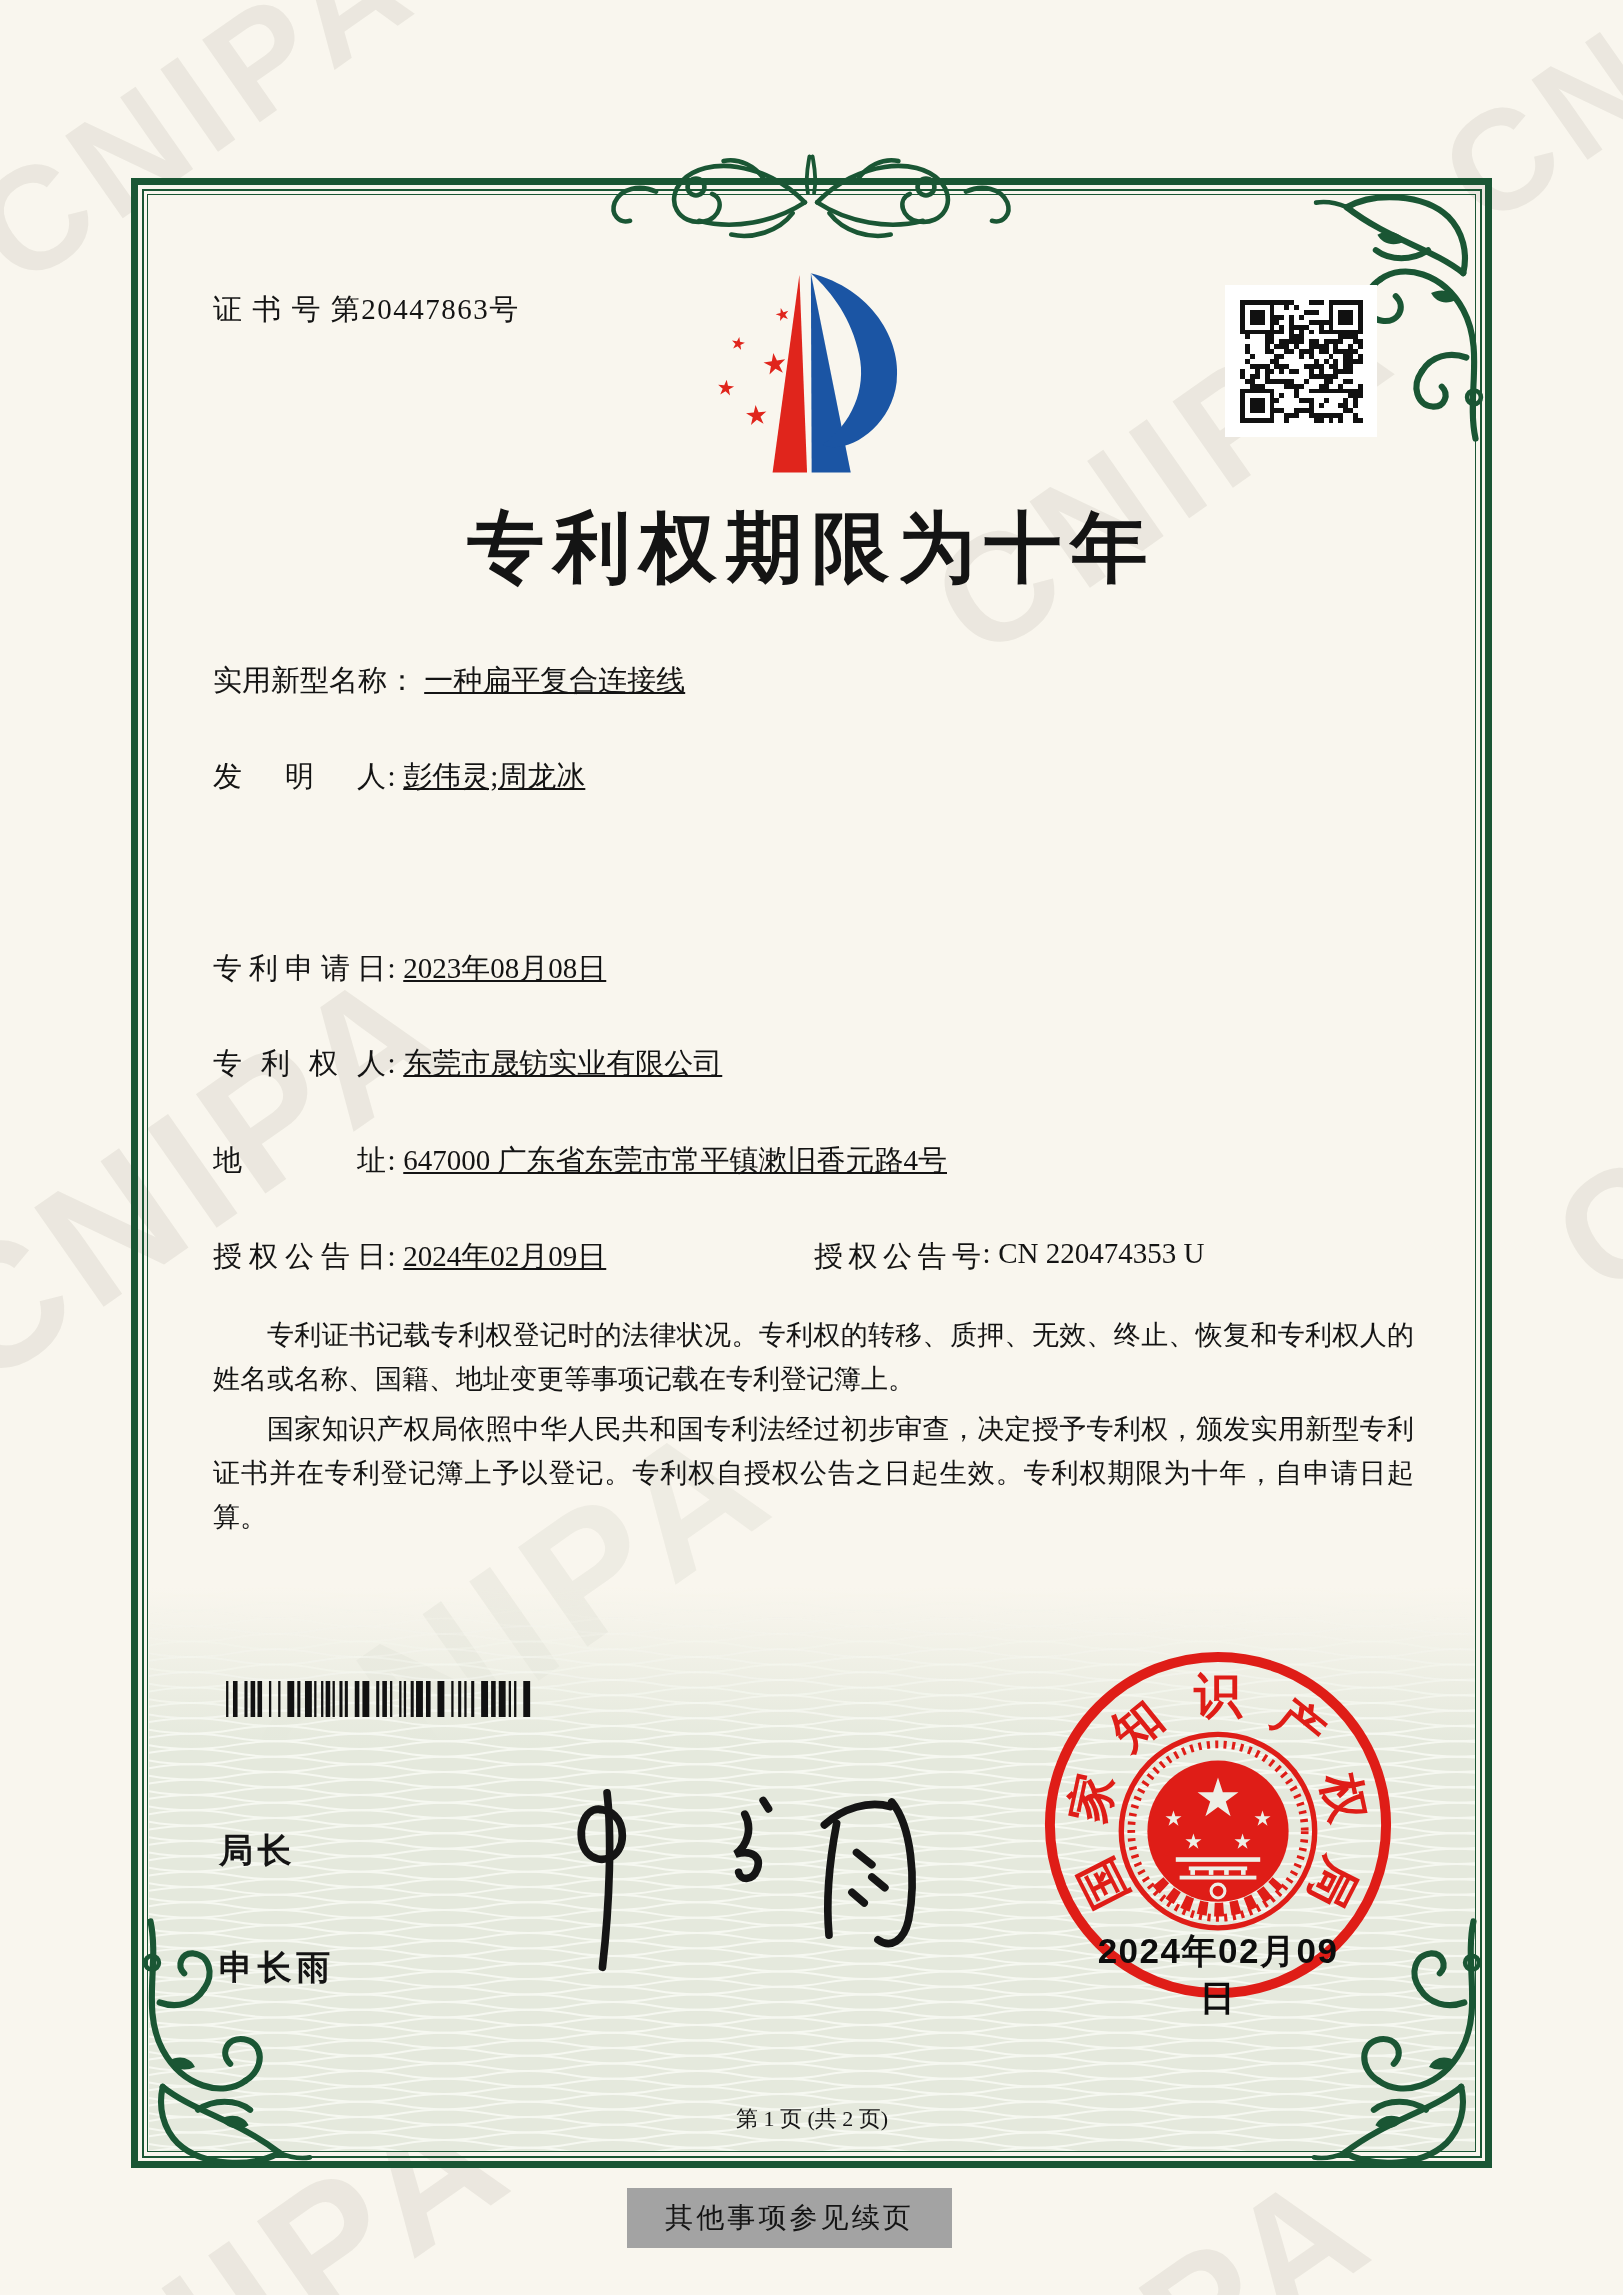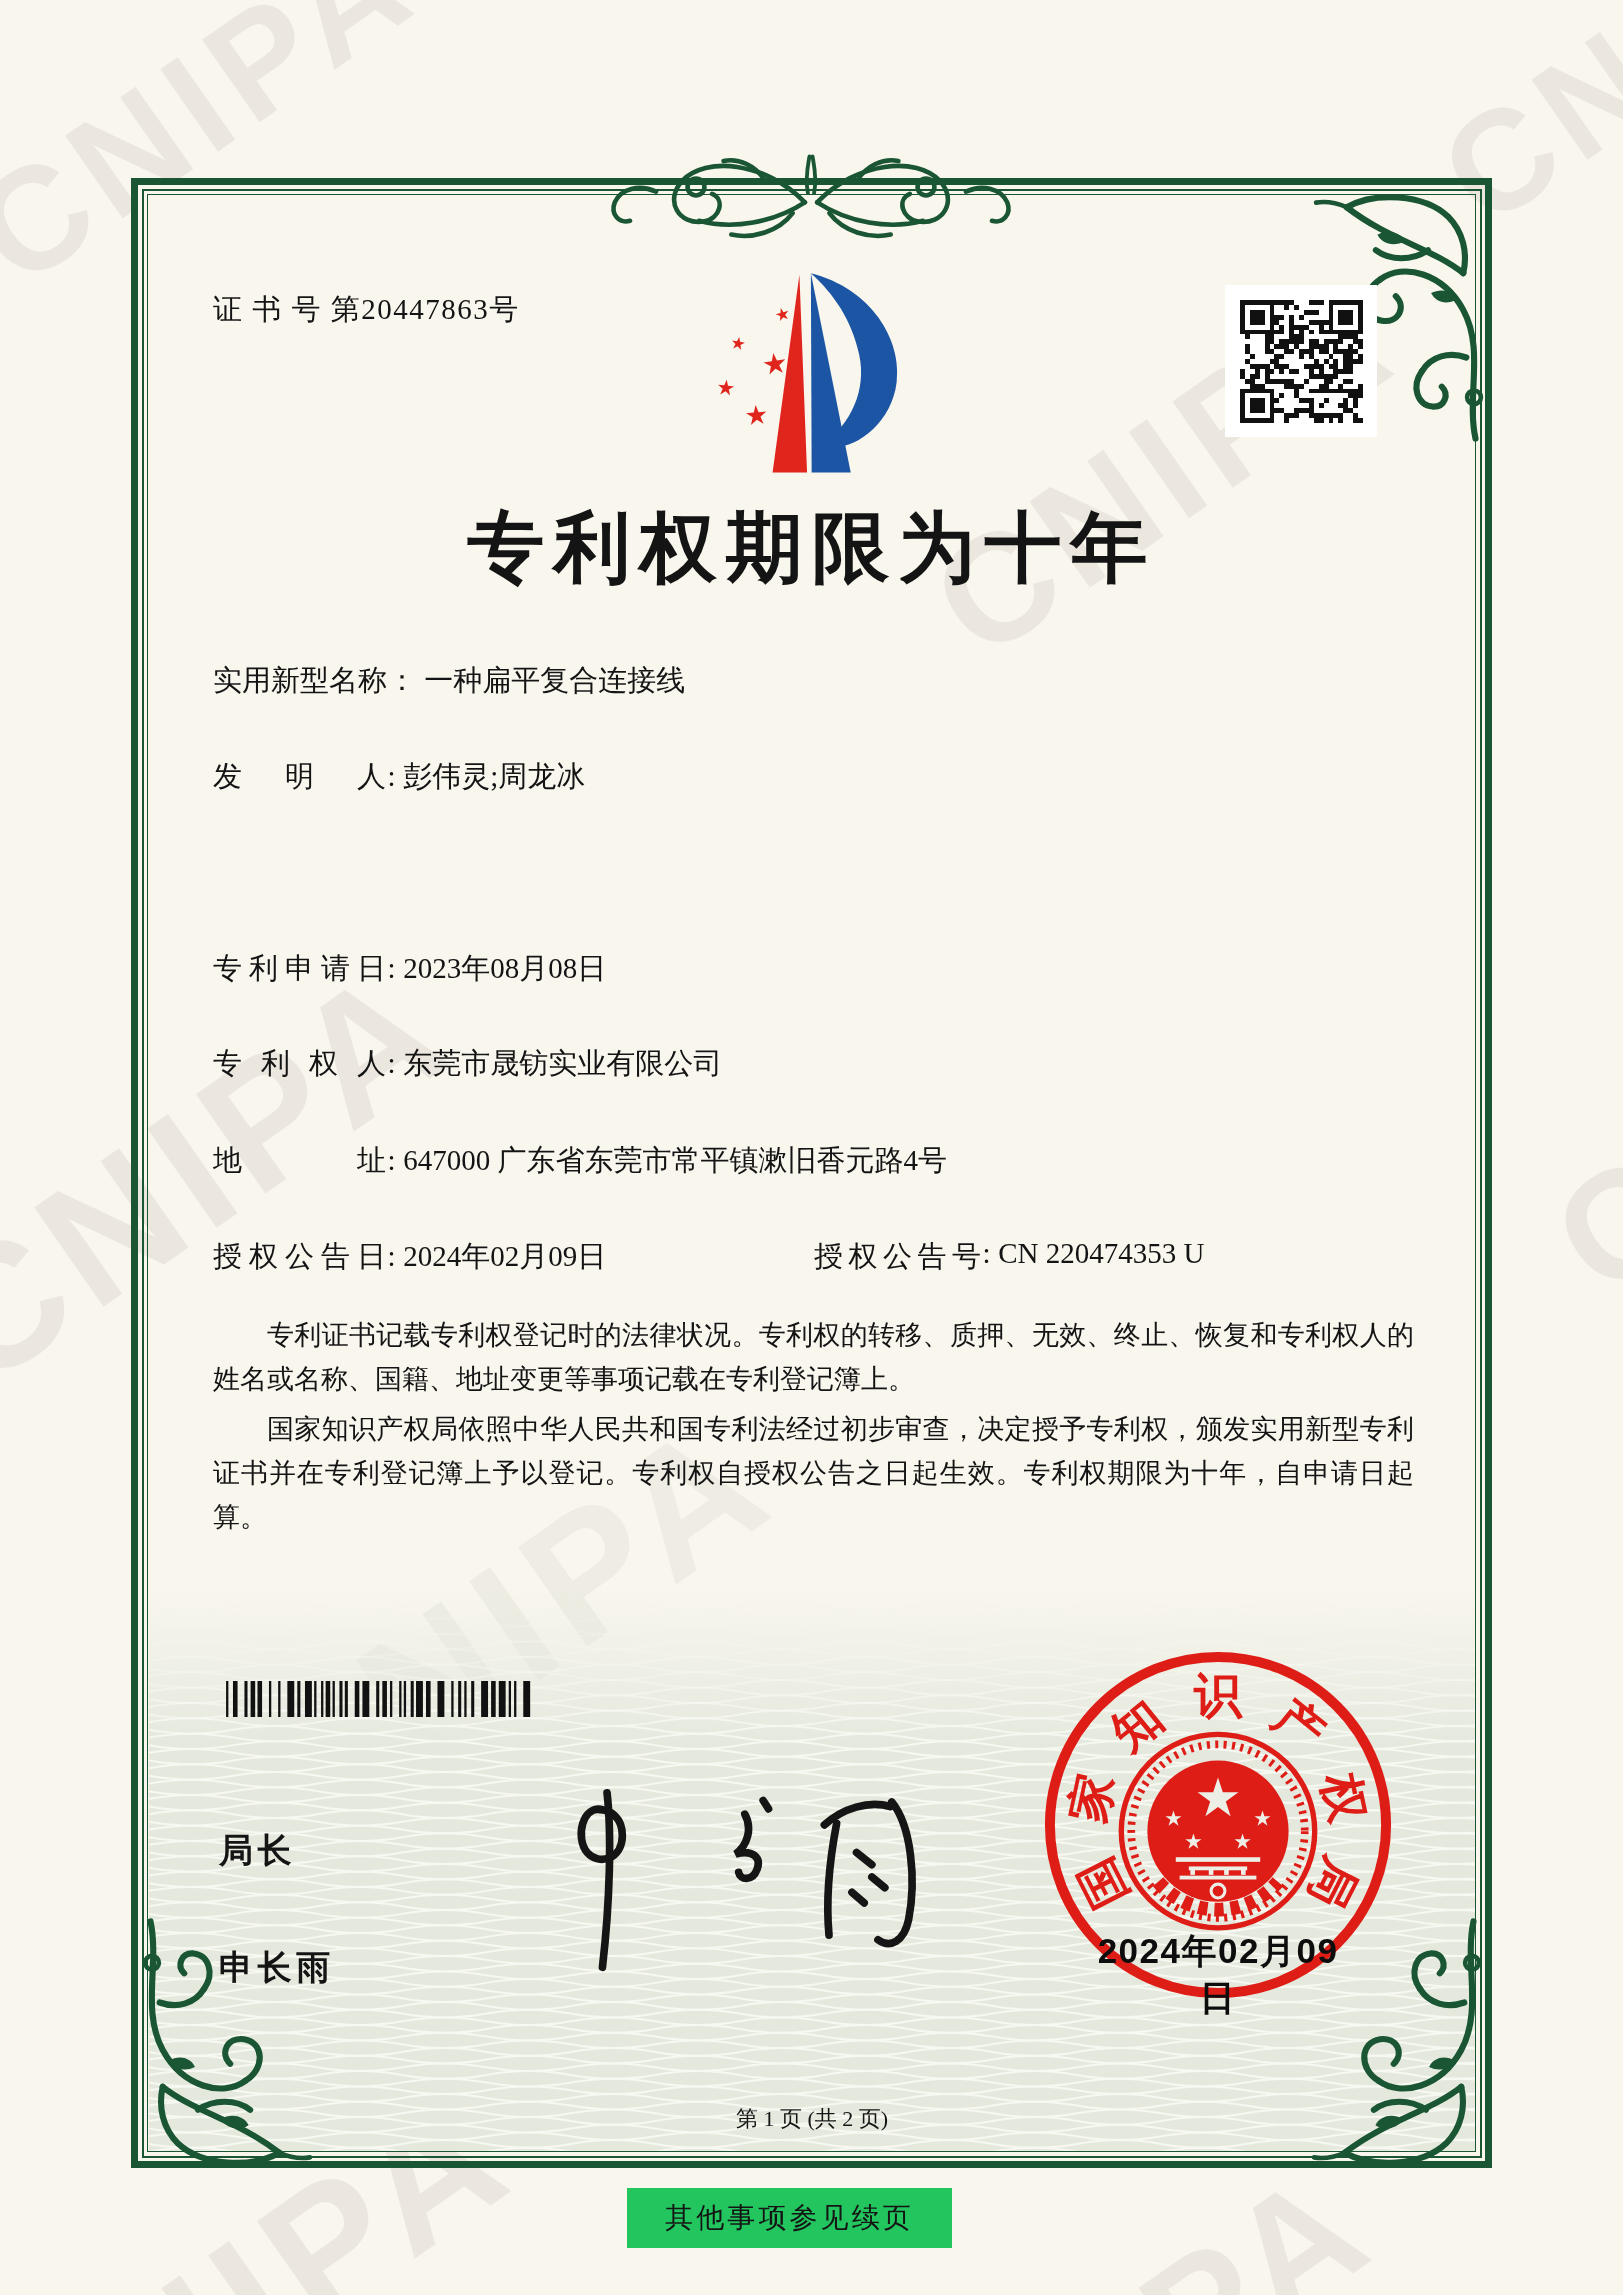--- a/index.html
+++ b/index.html
@@ -15,21 +15,21 @@
   .f3{left:147px;top:194px;width:1327px;height:1956px;border-width:1.5px;}
   .orn{position:absolute;z-index:3;}
   
   .certno{position:absolute;left:213px;top:290px;font-size:29px;letter-spacing:1.5px;z-index:5;}
   .logo{position:absolute;left:709px;top:267px;z-index:5;}
   .qrbox{position:absolute;left:1225px;top:285px;width:152px;height:152px;background:#ffffff;z-index:5;}
   .qrbox svg{position:absolute;left:14.6px;top:14.6px;}
   .title{position:absolute;left:123px;top:497px;width:1378px;text-align:center;font-size:77px;
          font-weight:900;letter-spacing:9.2px;z-index:5;}
   
-  .frow{position:absolute;left:213px;width:1227px;font-size:29px;z-index:5;white-space:nowrap;}
+  .frow{position:absolute;left:213px;width:1227px;font-size:29px;z-index:5;white-space:nowrap;text-decoration:underline;}
   .flabel{display:inline-block;width:173px;text-align:justify;text-align-last:justify;vertical-align:top;}
   .fcolon{display:inline-block;margin:0 7.7px 0 1.5px;}
   .fgroup2{position:absolute;left:601px;top:0;}
   
   .paras{position:absolute;left:213px;top:1313px;width:1201px;font-size:27px;line-height:44px;
          text-align:justify;z-index:5;}
   .paras p{margin:0;text-indent:54px;}
   .paras p + p{margin-top:6.1px;}
   
   .waves{position:absolute;left:149px;top:1587px;z-index:3;}
@@ -38,21 +38,21 @@
            font-weight:bold;font-size:34px;letter-spacing:4.6px;}
   .sig{position:absolute;left:452px;top:1779px;z-index:6;}
   .seal{position:absolute;left:1043px;top:1650px;width:350px;height:350px;z-index:6;}
   .seal svg{position:absolute;left:0;top:0;}
   .sealchar{position:absolute;font-size:48px;font-weight:bold;color:#df1d17;z-index:7;
             font-family:"Liberation Serif","DejaVu Serif",serif;}
   .sealdate{position:absolute;left:1080px;top:1928px;width:276px;text-align:center;font-size:35px;
             font-weight:bold;letter-spacing:1.5px;color:#0d0d0d;z-index:8;
             font-family:"Liberation Sans","DejaVu Sans",sans-serif;}
   .pageinfo{position:absolute;left:123px;top:2104px;width:1378px;text-align:center;font-size:22px;z-index:6;}
-  .contnote{position:absolute;left:627px;top:2188px;width:325px;height:60px;background:#22c55e;
+  .contnote{position:absolute;left:627px;top:2188px;width:325px;height:60px;background:#a3a3a3;
             text-align:center;line-height:60px;font-size:28px;letter-spacing:3.1px;z-index:6;}
 </style>
 </head>
 <body>
 
 <div class="page">
 
   <span class="wm" style="left:-54px;top:23px;font-size:146px;">CNIPA</span>
   <span class="wm" style="left:1415px;top:-31px;font-size:142px;">CNIPA</span>
   <span class="wm" style="left:905px;top:383px;font-size:153px;">CNIPA</span>

